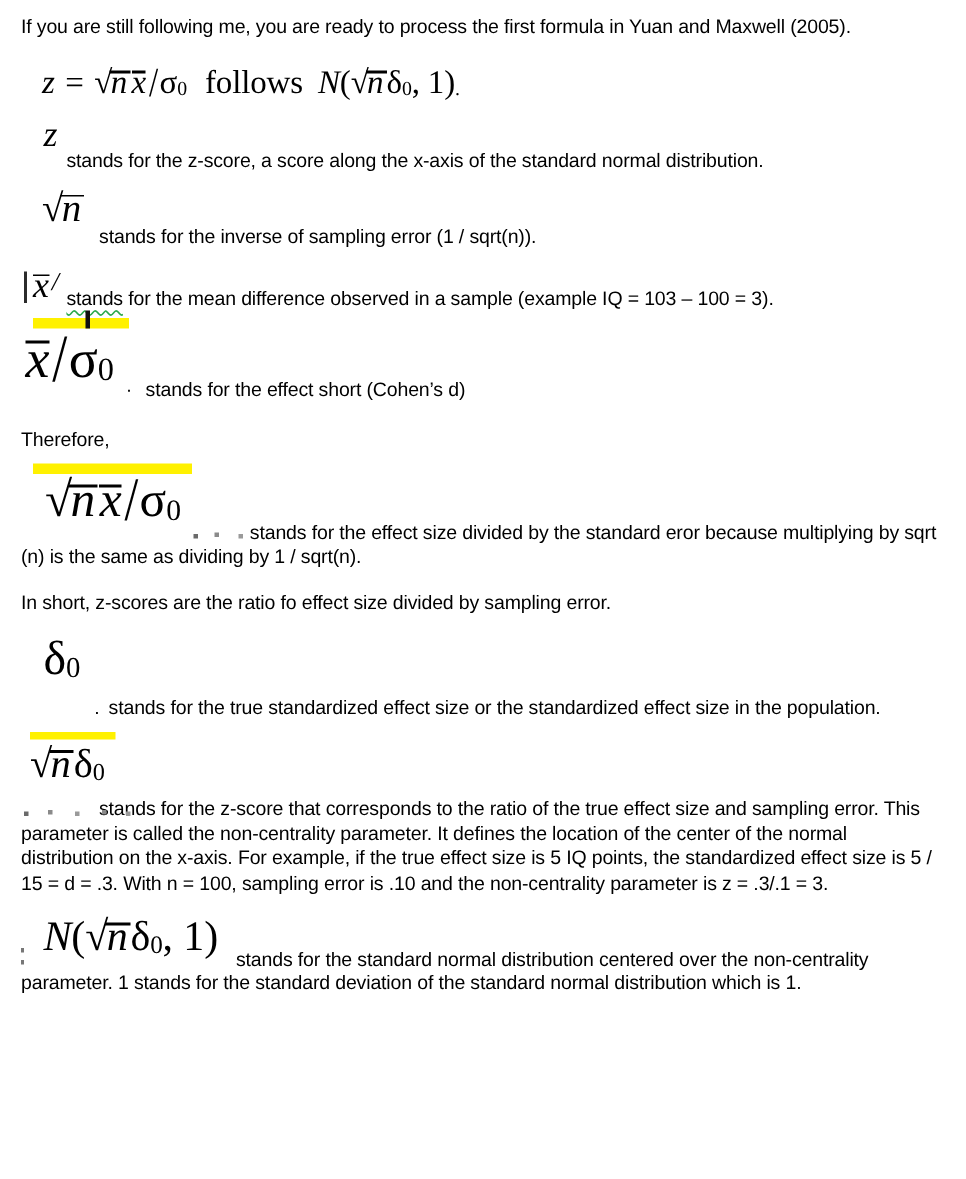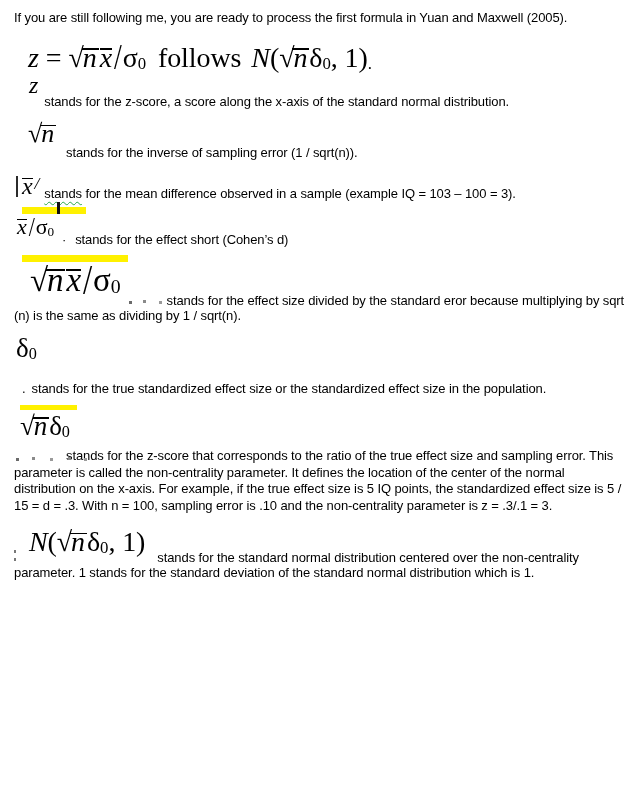--- a/index.html
+++ b/index.html
@@ -56,38 +56,38 @@
   .colon::before{content:"";position:absolute;left:0;top:0;width:2px;height:3px;background:#777;box-shadow:0 8px 0 #777;}
 
   .sqtext{text-decoration-line:underline;text-decoration-style:wavy;
     text-decoration-color:var(--squiggle);text-decoration-thickness:1px;text-underline-offset:3px;}
 
   .desc{letter-spacing:-0.1px;}
   .bullet{margin:0 9px 0 4px;}
   .dotpre{margin:0 6px 0 8px;}
 
   
-  .mainf{margin:18px 0 0 14px;font-size:28px;}
-  .row-z{margin-top:0;}
+  .mainf{margin:18px 0 0 14px;font-size:22px;}
+  .row-z{margin-top:12px;}
   .f-z{font-size:24px;margin-left:15px;padding-bottom:12px;margin-right:6px;}
   .row-sqrtn{margin-top:12px;}
   .f-sqrtn{font-size:26px;margin-left:14px;padding-bottom:13px;margin-right:10px;}
   .row-xbar{margin-top:14px;}
   .f-xbar{font-size:24px;margin-left:2px;padding-bottom:3px;margin-right:5px;}
   .row-sigma0{margin-top:6px;}
   .f-sigma0{font-size:26px;margin-left:4px;padding-bottom:9px;margin-right:8px;position:relative;}
   .row-es{margin-top:6px;}
-  .f-es{font-size:22px;margin-left:2px;padding-bottom:9px;margin-right:4px;}
+  .f-es{font-size:36px;margin-left:2px;padding-bottom:9px;margin-right:4px;}
   .p-therefore{margin-top:18px;}
   .row-ratio{margin-top:8px;}
   .f-ratio{font-size:33px;margin-left:16px;padding-bottom:11px;margin-right:6px;}
   .p-inshort{margin-top:16px;}
   .row-delta0{margin-top:12px;}
-  .f-delta0{font-size:27px;margin-left:2px;padding-bottom:4px;}
-  .d-delta0{margin-top:15px;}
+  .f-delta0{font-size:32px;margin-left:15px;padding-bottom:4px;}
+  .d-delta0{margin-top:5px;text-align:center;}
   .row-ncp{margin-top:8px;}
   .f-ncp{font-size:27px;margin-left:6px;padding-bottom:4px;}
   .d-ncp{margin-top:4px;line-height:16.5px;}
   .art-ncp{width:52px;}
   .row-normal{margin-top:14px;}
   .f-normal{font-size:28px;margin-left:4px;padding-bottom:8px;margin-right:12px;}
 </style>
 </head>
 <body>
 
@@ -116,27 +116,29 @@
   </div>
 
   
 
   
   <div class="row-es">
     <div class="hl hl1"></div>
     <span class="formula f-es"><span class="ov fi">x</span><span class="sl">/</span><span class="gk">σ</span><span class="sb">0</span></span><span class="bullet">·</span><span class="desc">stands for the effect short (Cohen’s d)</span>
   </div>
 
+  <p class="p-therefore">Therefore,</p>
 
   
   <div class="row-ratio">
     <div class="hl hl2"></div>
     <span class="formula f-ratio"><span class="sqrt"><span class="r">√</span><span class="a"><span class="fi">n</span></span></span><span class="ov fi">x</span><span class="sl">/</span><span class="gk">σ</span><span class="sb">0</span></span><span class="dots small" style="width:40px"></span><span class="desc">stands for the effect size divided by the standard eror because multiplying by sqrt (n) is the same as dividing by  1 / sqrt(n).</span>
   </div>
 
+  <p class="p-inshort">In short, z-scores are the ratio fo effect size divided by sampling error.</p>
 
   
   <div class="row-delta0">
     <div>
       <span class="formula f-delta0"><span class="gk">δ</span><span class="sb">0</span></span>
     </div>
     <p class="d-delta0"><span class="dotpre">.</span><span class="desc">stands for the true standardized effect size or the standardized effect size in the population.</span></p>
   </div>
 
   

